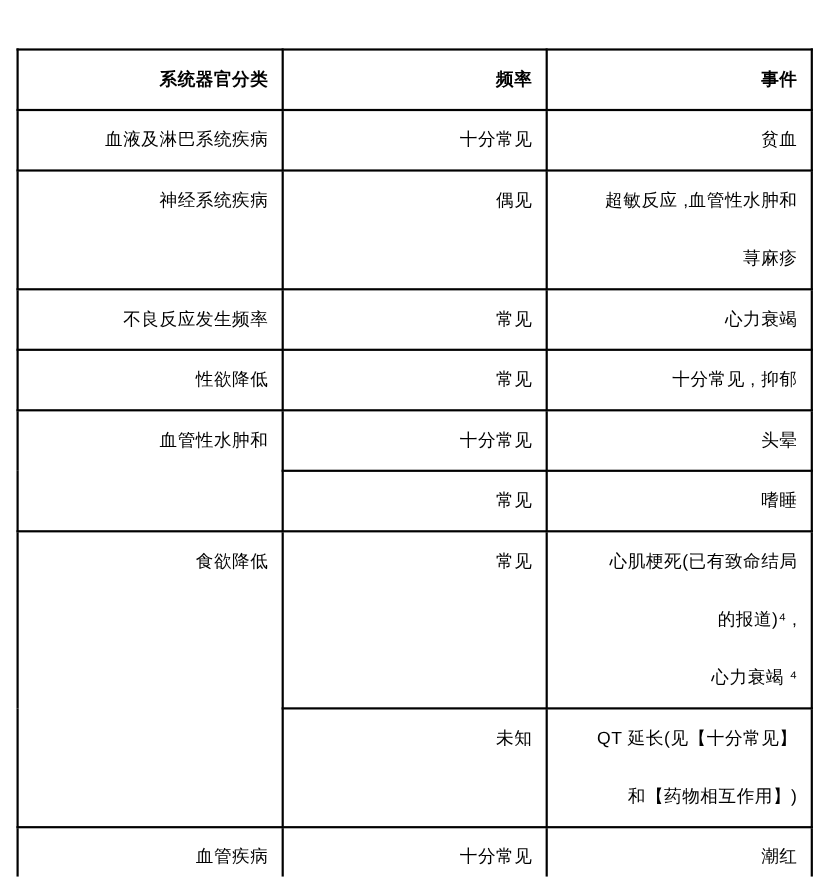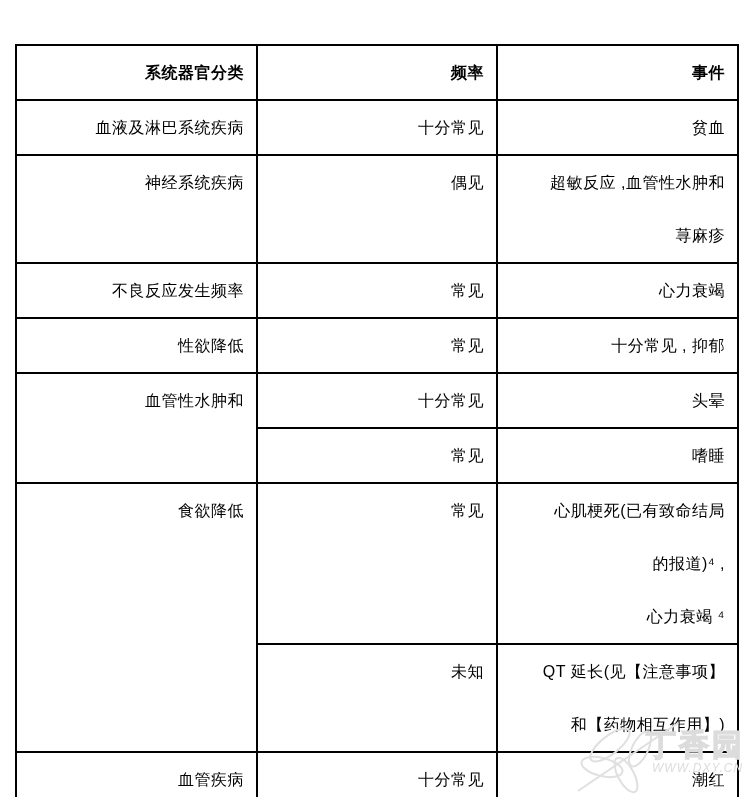--- a/index.html
+++ b/index.html
@@ -134,38 +134,25 @@
       </tr>
       <tr>
         <td rowspan="2">食欲降低</td>
         <td>常见</td>
         <td>心肌梗死(已有致命结局
 的报道)⁴ ,
 心力衰竭 ⁴</td>
       </tr>
       <tr>
         <td>未知</td>
-        <td>QT 延长(见【注意事项】
+        <td>QT 延长(见【十分常见】
 和【药物相互作用】)</td>
       </tr>
       <tr>
         <td>血管疾病</td>
         <td>十分常见</td>
         <td>潮红</td>
       </tr>
     </tbody>
   </table>
 
-  <div class="watermark">
-    <svg class="wm-flower" width="110" height="78" viewBox="0 0 110 78">
-      <g stroke="#e0e0e0" stroke-width="2" fill="none">
-        <line x1="4" y1="74" x2="104" y2="6"></line>
-        <ellipse cx="36" cy="28" rx="24" ry="9" transform="rotate(-38 36 28)"></ellipse>
-        <ellipse cx="28" cy="50" rx="21" ry="9" transform="rotate(14 28 50)"></ellipse>
-        <ellipse cx="52" cy="58" rx="19" ry="8" transform="rotate(62 52 58)"></ellipse>
-        <ellipse cx="66" cy="32" rx="19" ry="8" transform="rotate(-64 66 32)"></ellipse>
-      </g>
-    </svg>
-    <div class="wm-name">丁香园</div>
-    <div class="wm-url">WWW.DXY.CN</div>
-  </div>
 
 </div>
 
 </body></html>

